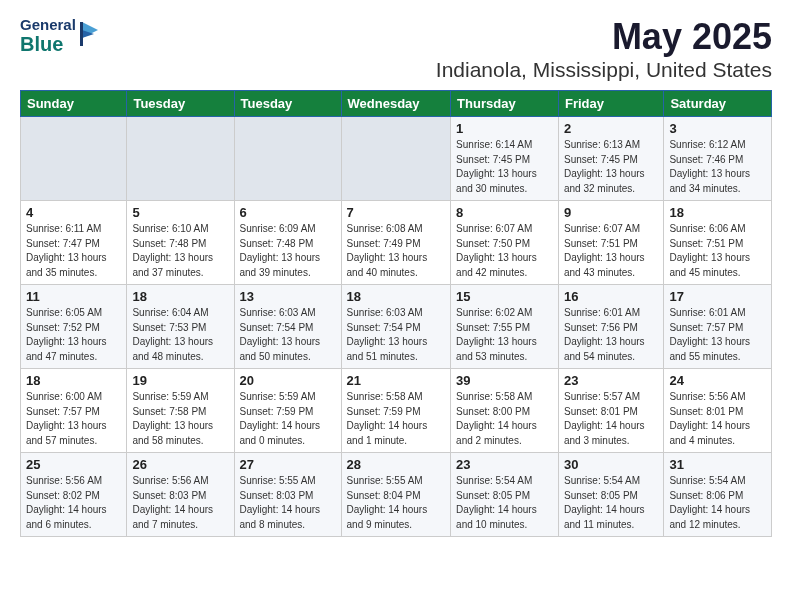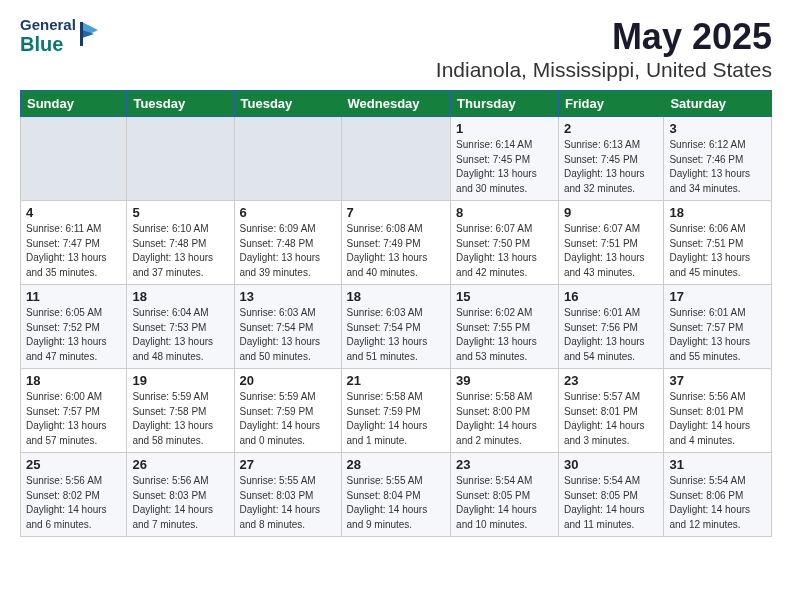--- a/index.html
+++ b/index.html
@@ -210,21 +210,21 @@
         </td>
         <td>
           <span class="day-num">39</span>
           <div class="day-info">Sunrise: 5:58 AM<br>Sunset: 8:00 PM<br>Daylight: 14 hours and 2 minutes.</div>
         </td>
         <td>
           <span class="day-num">23</span>
           <div class="day-info">Sunrise: 5:57 AM<br>Sunset: 8:01 PM<br>Daylight: 14 hours and 3 minutes.</div>
         </td>
         <td>
-          <span class="day-num">37</span>
+          <span class="day-num">24</span>
           <div class="day-info">Sunrise: 5:56 AM<br>Sunset: 8:01 PM<br>Daylight: 14 hours and 4 minutes.</div>
         </td>
       </tr>
       <tr>
         <td>
           <span class="day-num">25</span>
           <div class="day-info">Sunrise: 5:56 AM<br>Sunset: 8:02 PM<br>Daylight: 14 hours and 6 minutes.</div>
         </td>
         <td>
           <span class="day-num">26</span>

